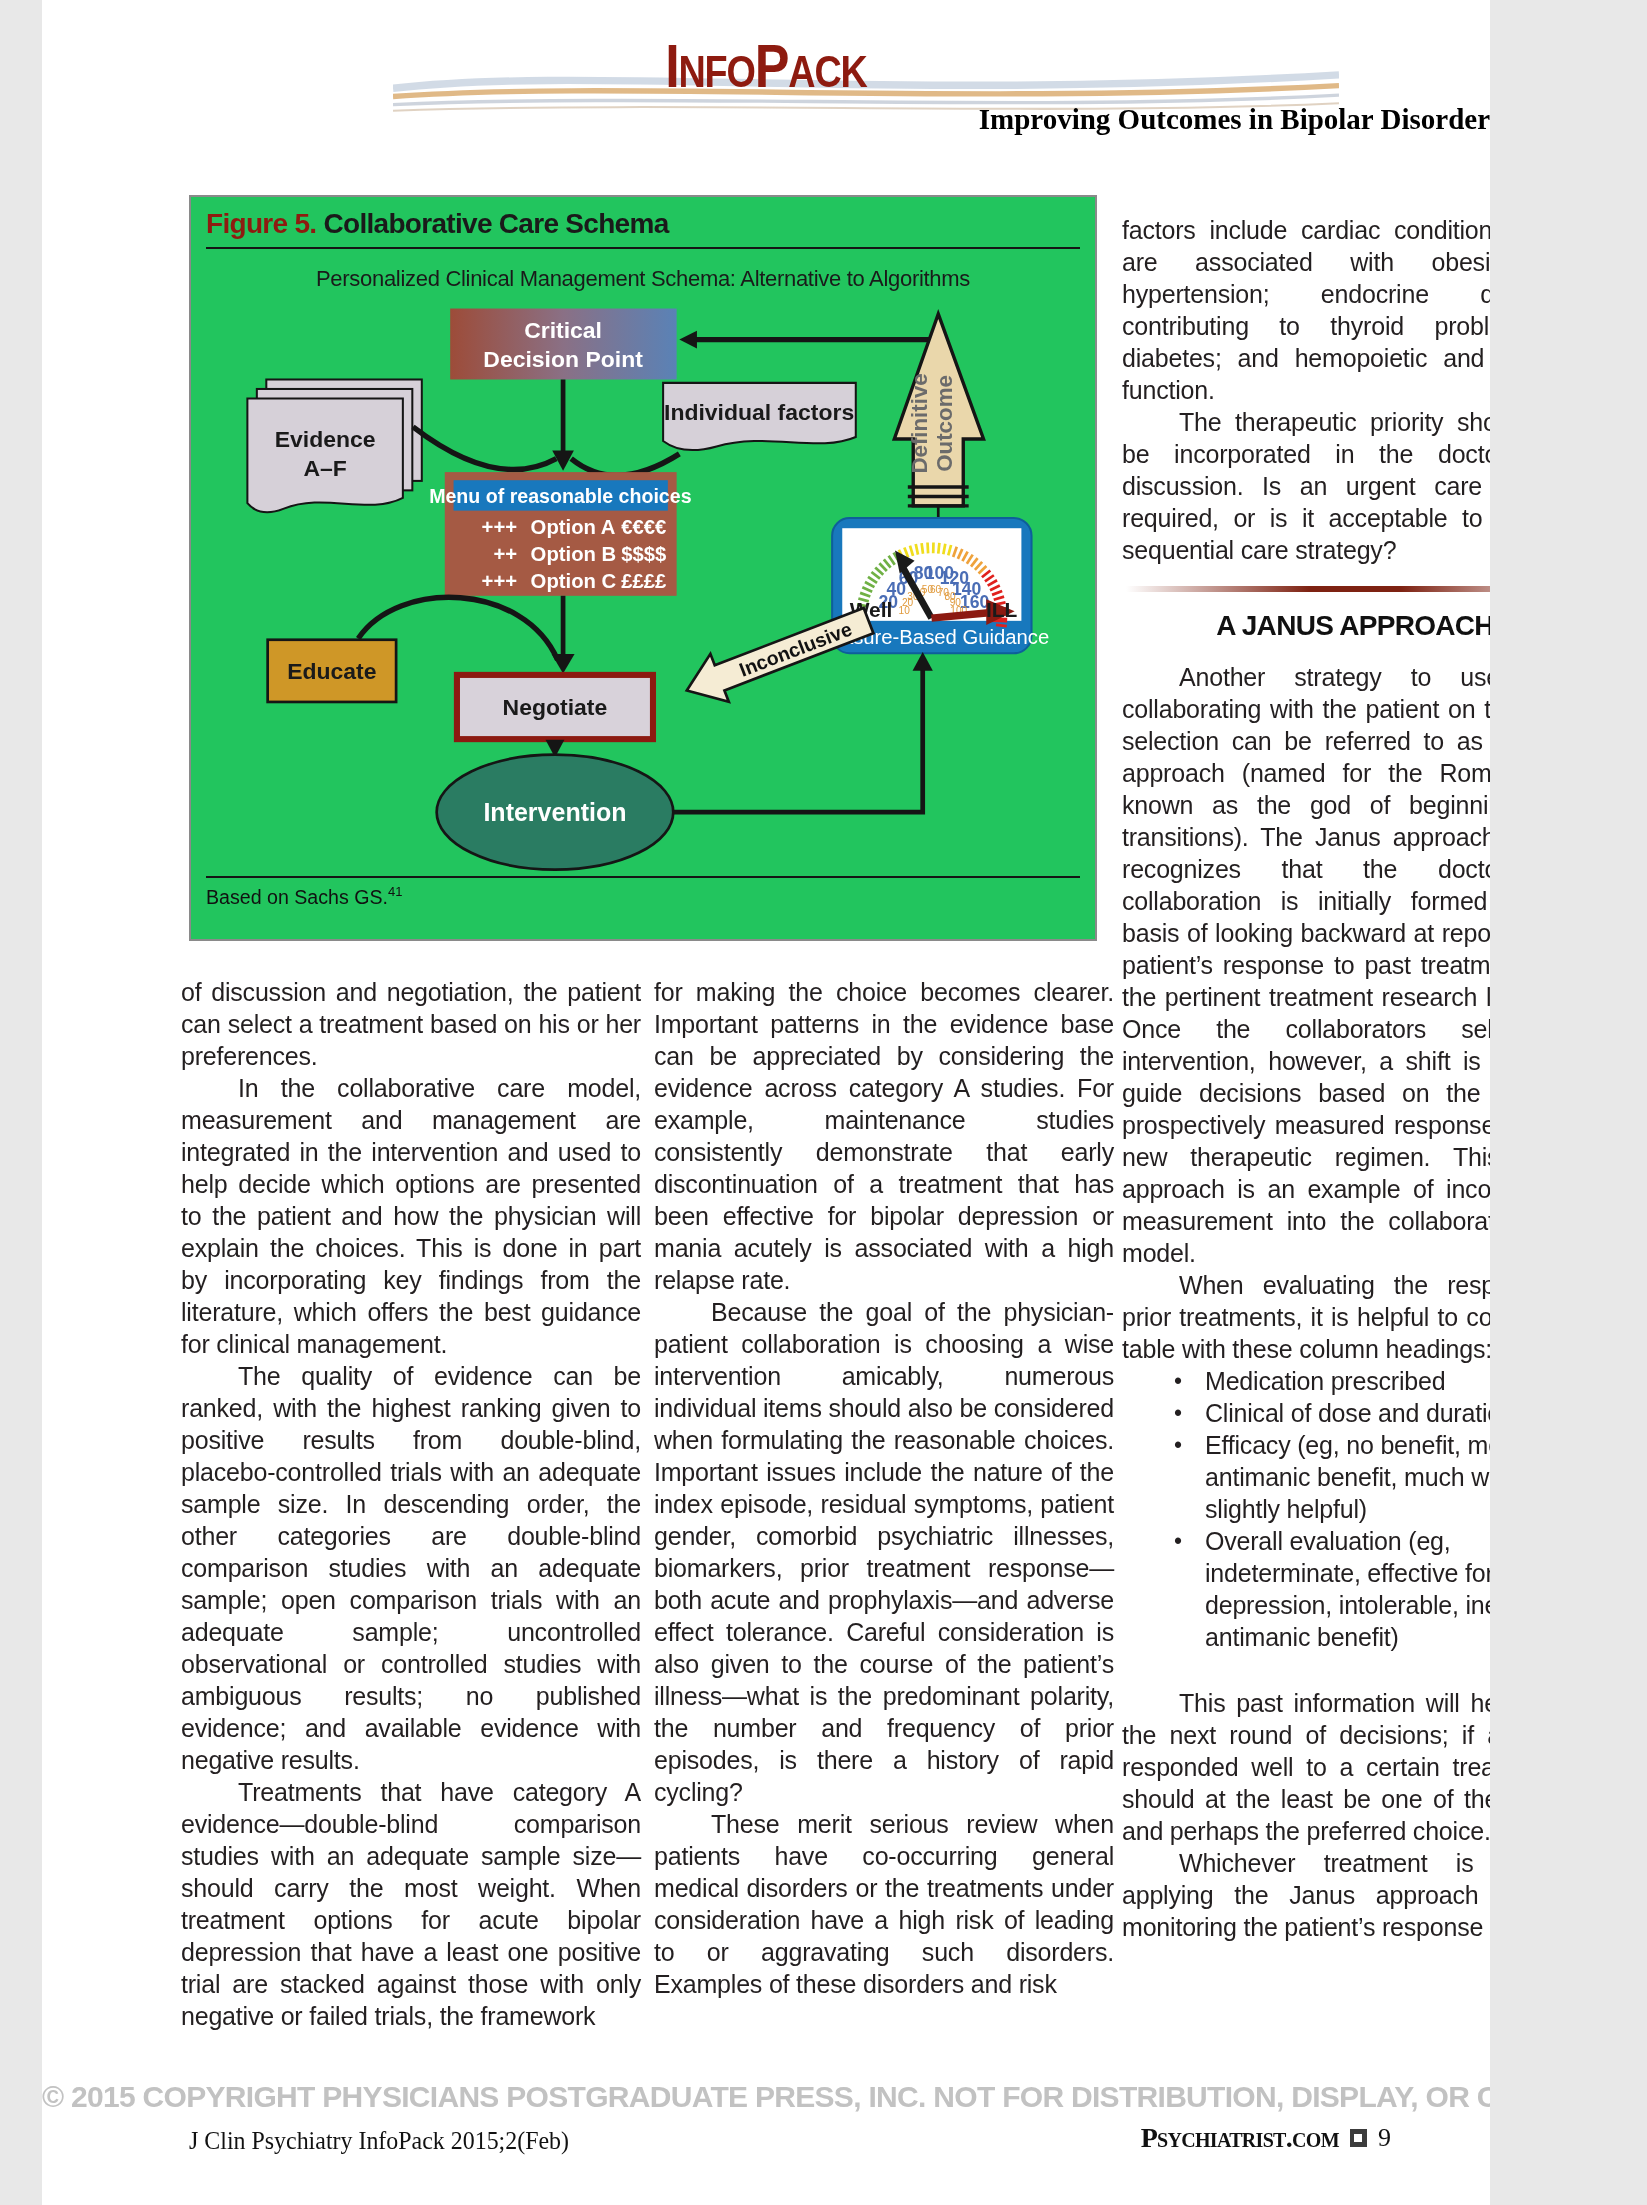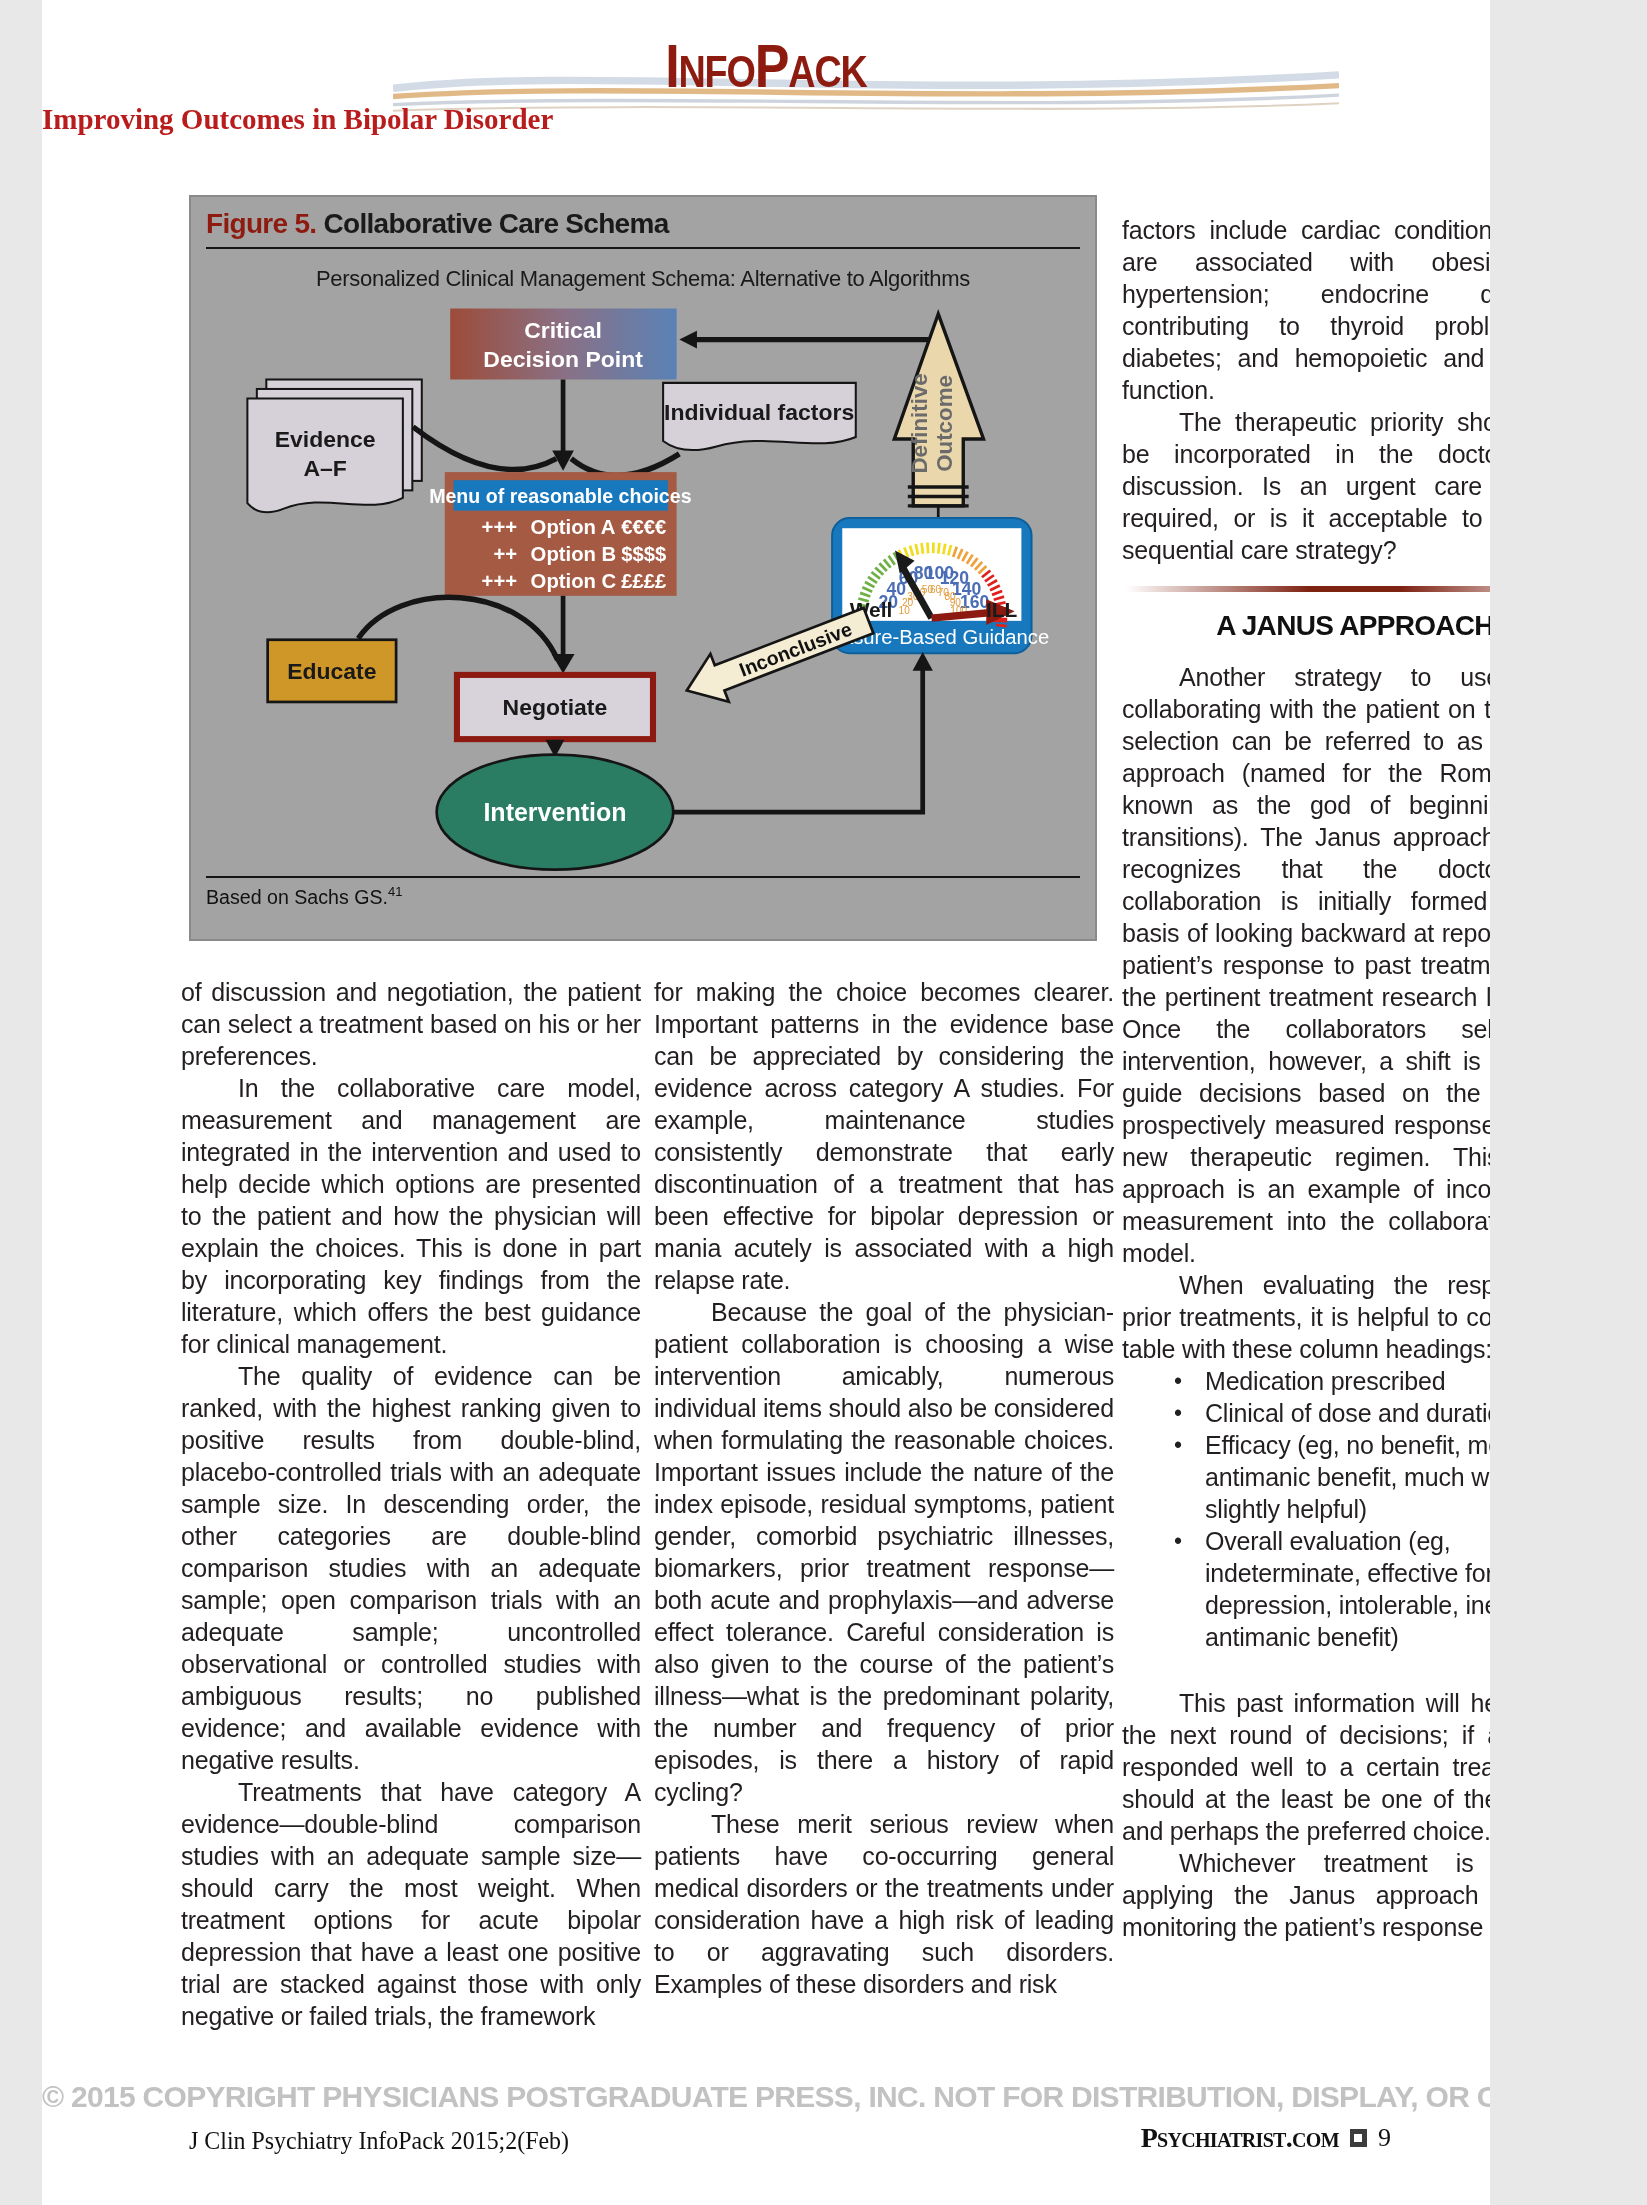--- a/index.html
+++ b/index.html
@@ -5,25 +5,25 @@
   html,body{margin:0;padding:0;background:#e8e8e8;}
   #page{position:relative;width:1448px;height:2205px;background:#ffffff;overflow:hidden;
         font-family:"Liberation Sans",sans-serif;color:#231f20;margin-left:42px;}
   
   #swoosh{position:absolute;left:351px;top:53px;width:946px;height:68px;}
   #logo{position:absolute;left:0;right:0;top:35px;text-align:center;color:#8e1b10;
         font-weight:bold;letter-spacing:-1.4px;}
   #logo .inner{display:inline-block;transform:scaleX(.84);transform-origin:center;}
   .lg-big{font-size:62px;line-height:62px;}
   .lg-small{font-size:45px;line-height:62px;}
-  #hdr-subtitle{position:absolute;left:0;right:0;top:103px;text-align:left;
-        font-family:"Liberation Serif",serif;font-weight:bold;font-size:29px;color:#b91c1c;}
+  #hdr-subtitle{position:absolute;left:0;right:0;top:103px;text-align:right;
+        font-family:"Liberation Serif",serif;font-weight:bold;font-size:29px;color:#000000;}
   
   #figure-box{position:absolute;left:147px;top:195px;width:908px;height:746px;
-        border:2.7px solid #8a8a8a;box-sizing:border-box;padding:10.8px 15px 0 15px;background:#a3a3a3;}
+        border:2.7px solid #8a8a8a;box-sizing:border-box;padding:10.8px 15px 0 15px;background:#22c55e;}
   #fig-title{font-size:28px;font-weight:bold;color:#1a1a1a;letter-spacing:-0.7px;}
   #fig-title .figlabel{color:#8e1b10;}
   #fig-hr{border:none;border-top:2px solid #151515;margin:6.8px 0 0 0;}
   #fig-subtitle{text-align:center;font-weight:normal;font-size:22px;margin-top:17.6px;color:#1a1a1a;letter-spacing:-0.3px;}
   #diagram{display:block;margin-top:2.7px;}
   #fig-hr2{border:none;border-top:2px solid #151515;margin:1.4px 0 0 0;}
   #fig-source{font-size:19.6px;margin-top:5.4px;color:#111;}
   #fig-source sup{font-size:13px;}
   
   .col{position:absolute;width:460px;font-size:25px;line-height:32px;text-align:justify;

